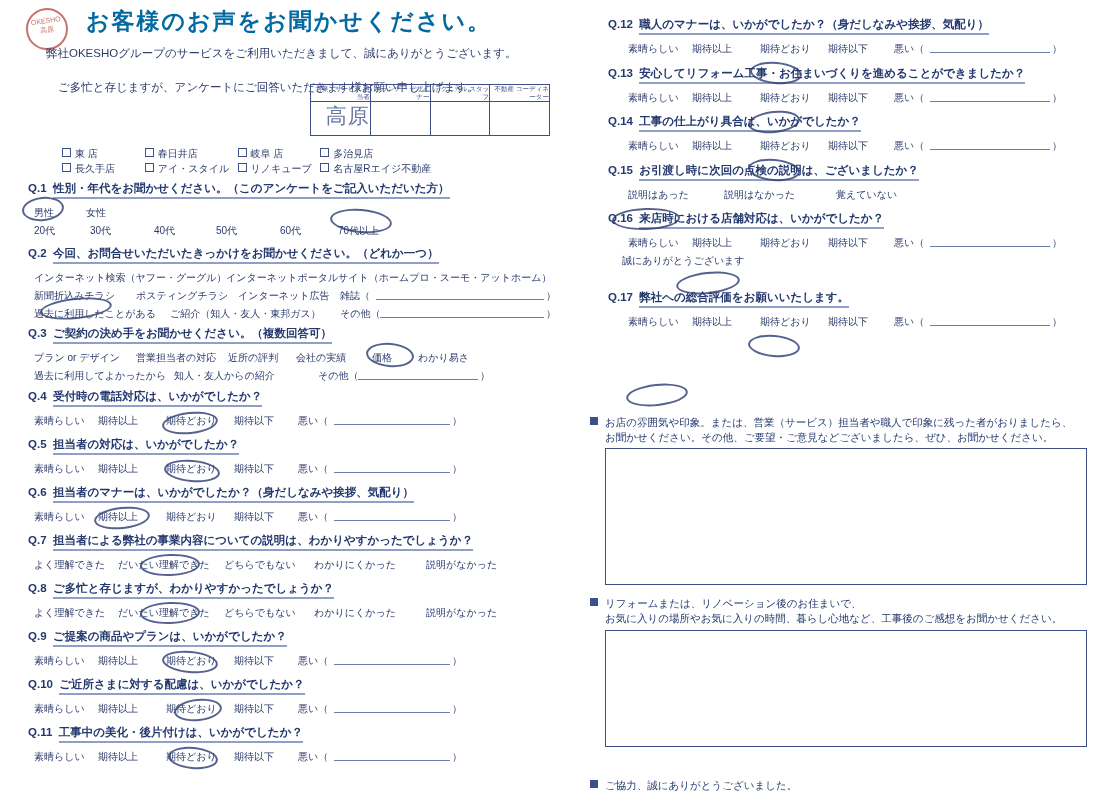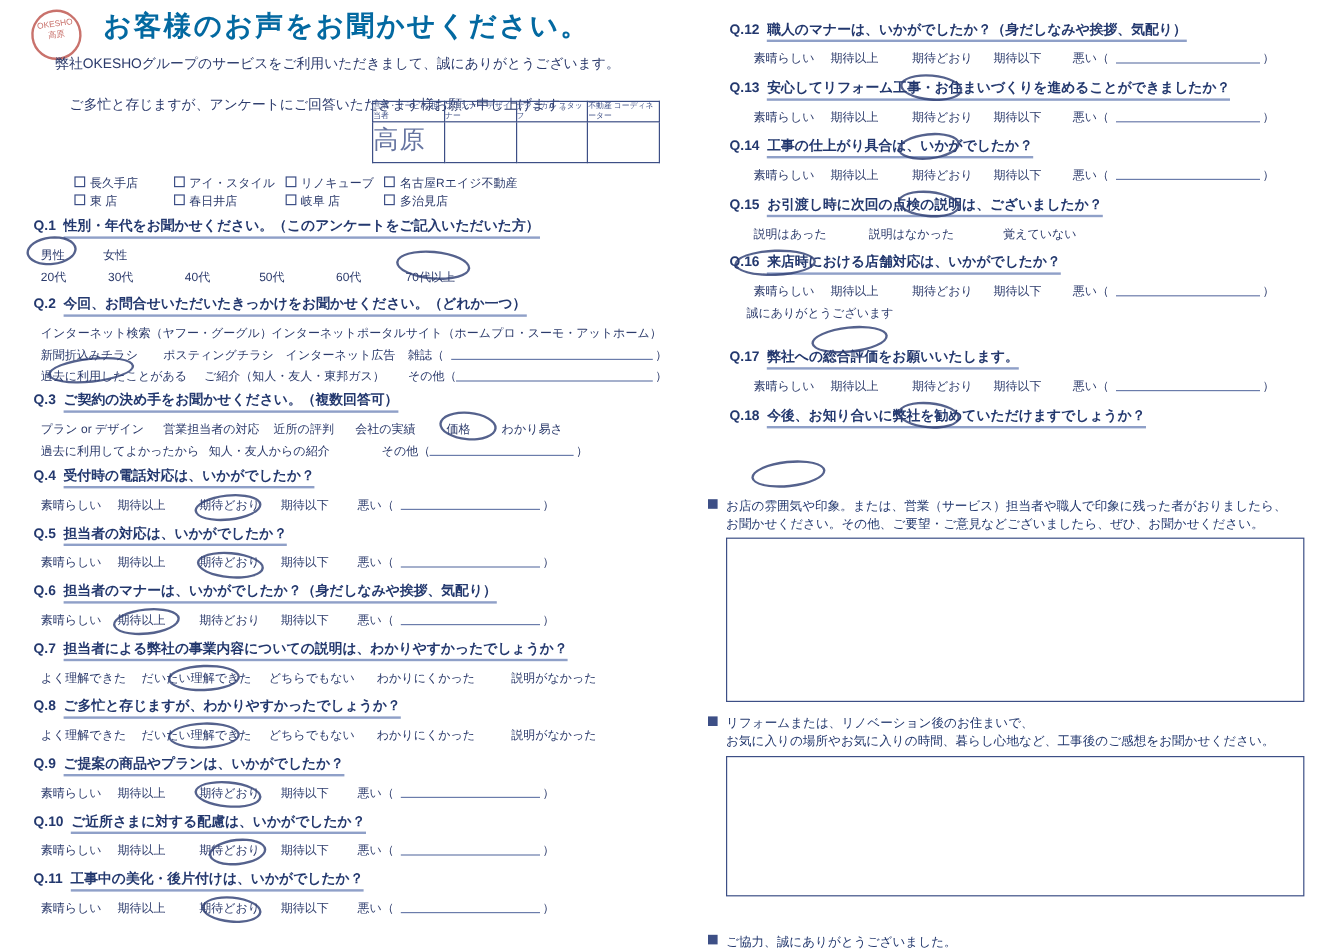--- a/index.html
+++ b/index.html
@@ -73,21 +73,21 @@
   
   .staff-table {
     position: absolute;
     left: 310px; top: 84px;
     width: 240px;
     border-collapse: collapse;
   }
   .staff-table td, .staff-table th {
     border: 1px solid #3d4f86;
     font-size: 6.5px;
-    text-align: left;
+    text-align: right;
     color: #3d4f86;
     padding: 0;
     height: 14px;
     line-height: 8px;
     width: 20%;
   }
   .staff-table tr.body td {
     height: 33px;
     position: relative;
   }
@@ -194,30 +194,30 @@
         <td><span class="hand-name">高原</span></td>
         <td></td>
         <td></td>
         <td></td>
       </tr>
     </tbody>
       </table>
 
     <div class="stores">
       <div class="row">
+        <span class="cell" style="width:80px"><span class="cb"></span><span>東 店</span></span>
+        <span class="cell" style="width:90px"><span class="cb"></span><span>春日井店</span></span>
+        <span class="cell" style="width:80px"><span class="cb"></span><span>岐阜 店</span></span>
+        <span class="cell"><span class="cb"></span><span>多治見店</span></span>
+      </div>
+      <div class="row">
         <span class="cell" style="width:80px"><span class="cb"></span><span>長久手店</span></span>
         <span class="cell" style="width:90px"><span class="cb"></span><span>アイ・スタイル</span></span>
         <span class="cell" style="width:80px"><span class="cb"></span><span>リノキューブ</span></span>
         <span class="cell"><span class="cb"></span><span>名古屋Rエイジ不動産</span></span>
-      </div>
-      <div class="row">
-        <span class="cell" style="width:80px"><span class="cb"></span><span>東 店</span></span>
-        <span class="cell" style="width:90px"><span class="cb"></span><span>春日井店</span></span>
-        <span class="cell" style="width:80px"><span class="cb"></span><span>岐阜 店</span></span>
-        <span class="cell"><span class="cb"></span><span>多治見店</span></span>
       </div>
     </div>
 
     <div class="q" style="top:181px">
       <div class="q-title"><span>Q.1</span>&nbsp;&nbsp;<span class="underline">性別・年代をお聞かせください。（このアンケートをご記入いただいた方）</span></div>
       <div class="opts" style="height:16px">
         <span class="opt" style="left:6px">男性</span>
         <span class="opt" style="left:58px">女性</span>
       </div>
       <div class="opts" style="height:16px;margin-top:2px">
@@ -459,21 +459,20 @@
         <span class="opt" style="left:84px">期待以上</span>
         <span class="opt" style="left:152px">期待どおり</span>
         <span class="opt" style="left:220px">期待以下</span>
         <span class="opt" style="left:286px">悪い（</span>
         <span class="opt line" style="left:322px;width:120px"></span>
         <span class="opt" style="left:444px">）</span>
       </div>
     </div>
 
     <div class="q" style="top:339px; width:500px">
-      <div class="q-title"><span>Q.18</span>&nbsp;&nbsp;<span class="underline">今後、お知り合いに弊社を勧めていただけますでしょうか？</span></div>
     </div>
 
     <div class="free-label" style="left:10px; top:415px; width:500px">
       <span class="sq-bullet"></span><span>お店の雰囲気や印象。または、営業（サービス）担当者や職人で印象に残った者がおりましたら、</span><br>
       <span style="margin-left:15px">お聞かせください。その他、ご要望・ご意見などございましたら、ぜひ、お聞かせください。</span>
     </div>
     <div class="free-box" style="left:25px; top:448px; width:480px; height:135px">
       <span></span>
     </div>
 

